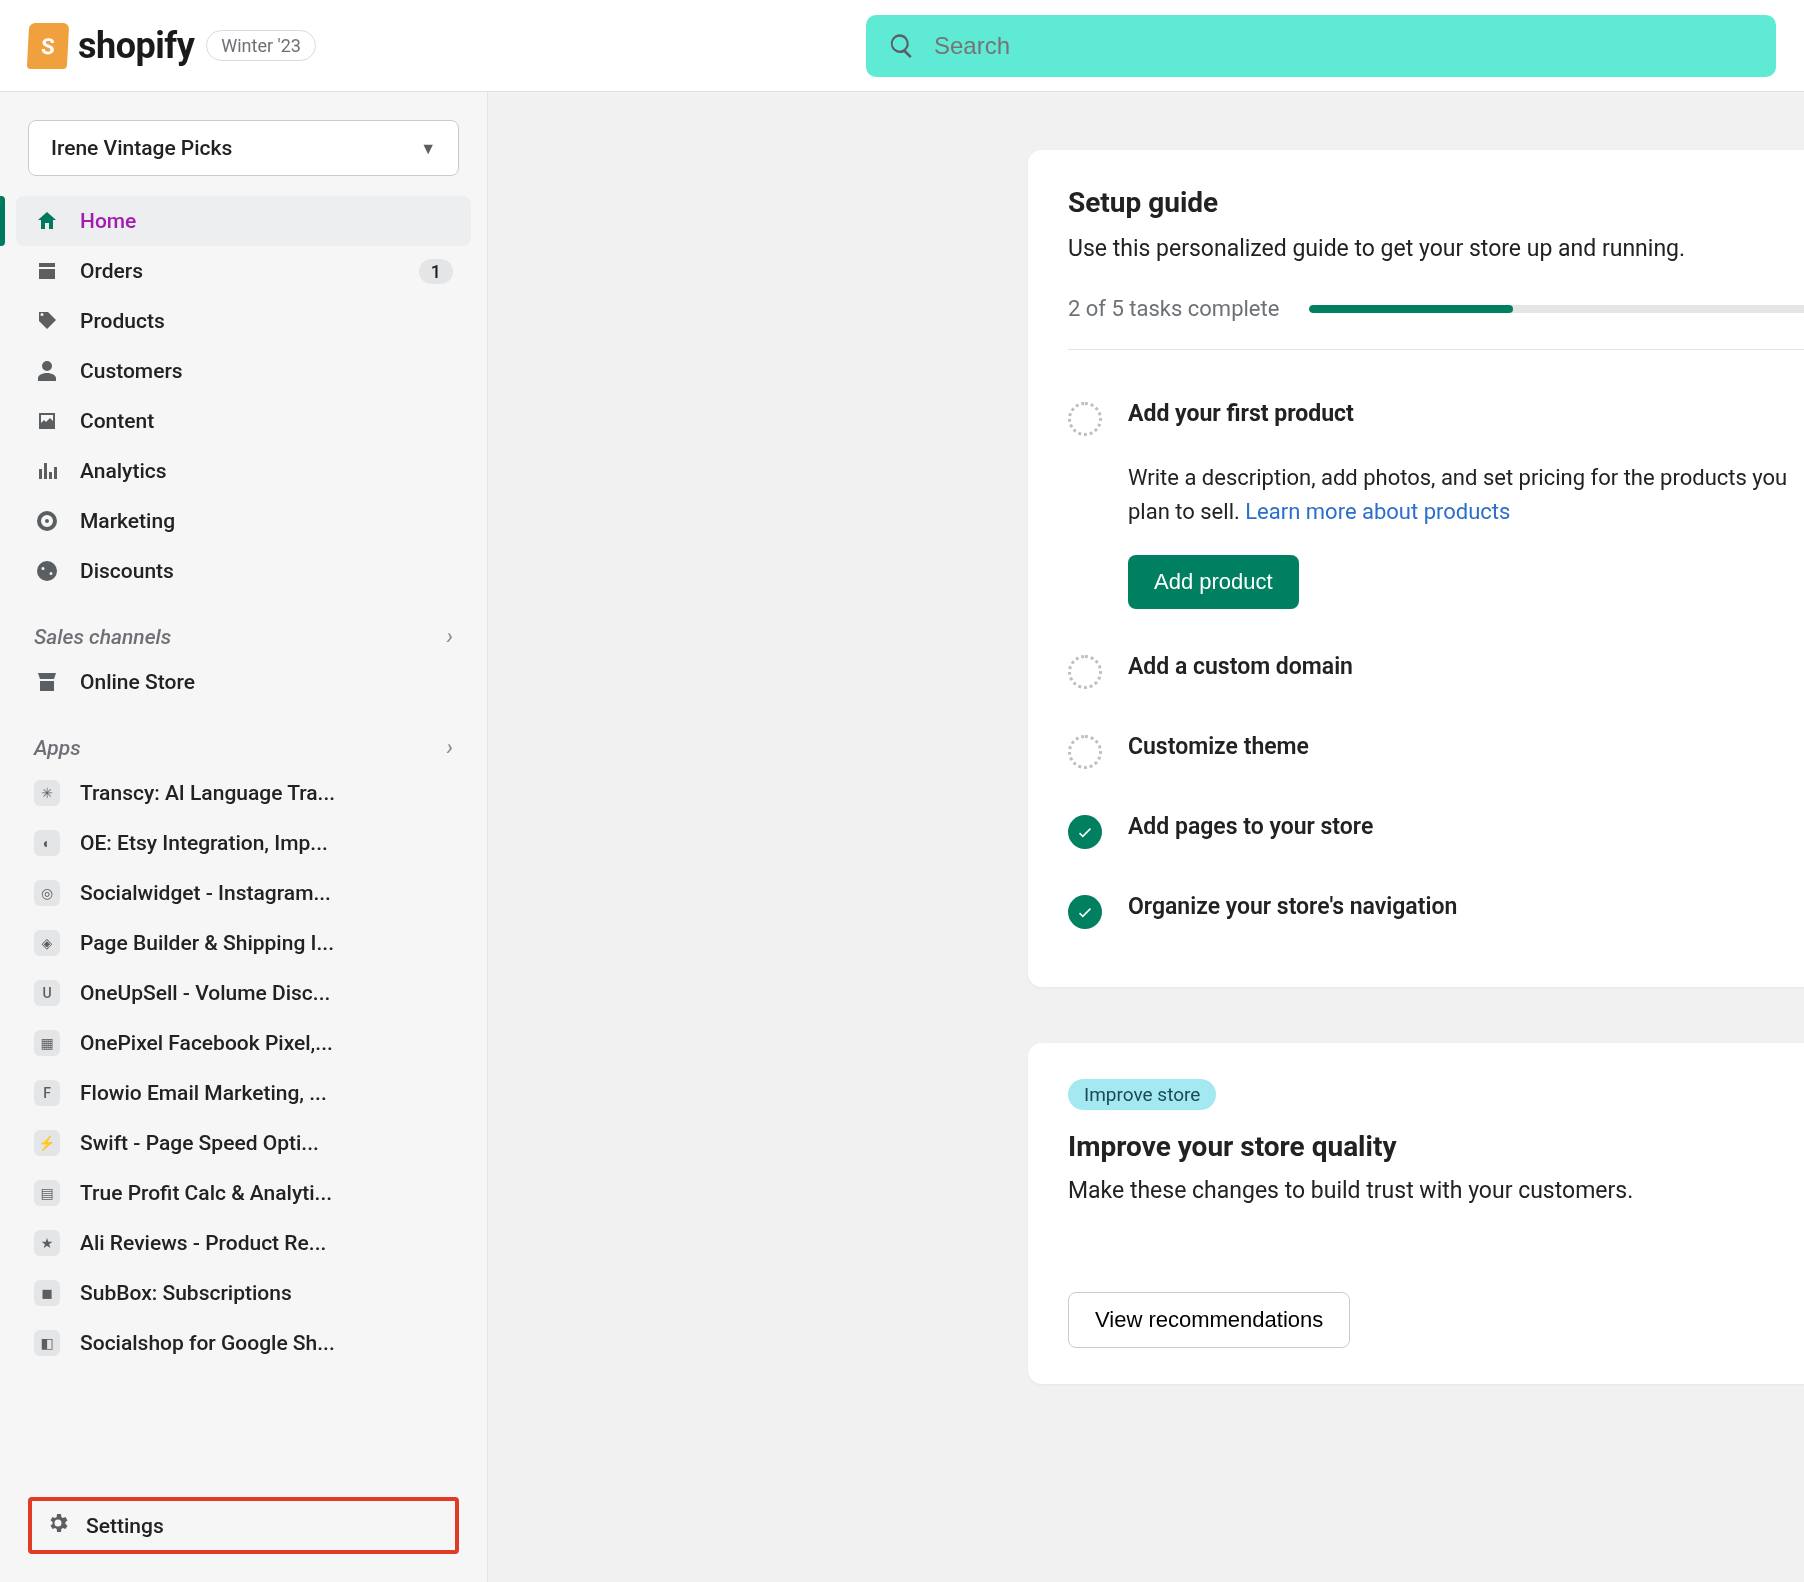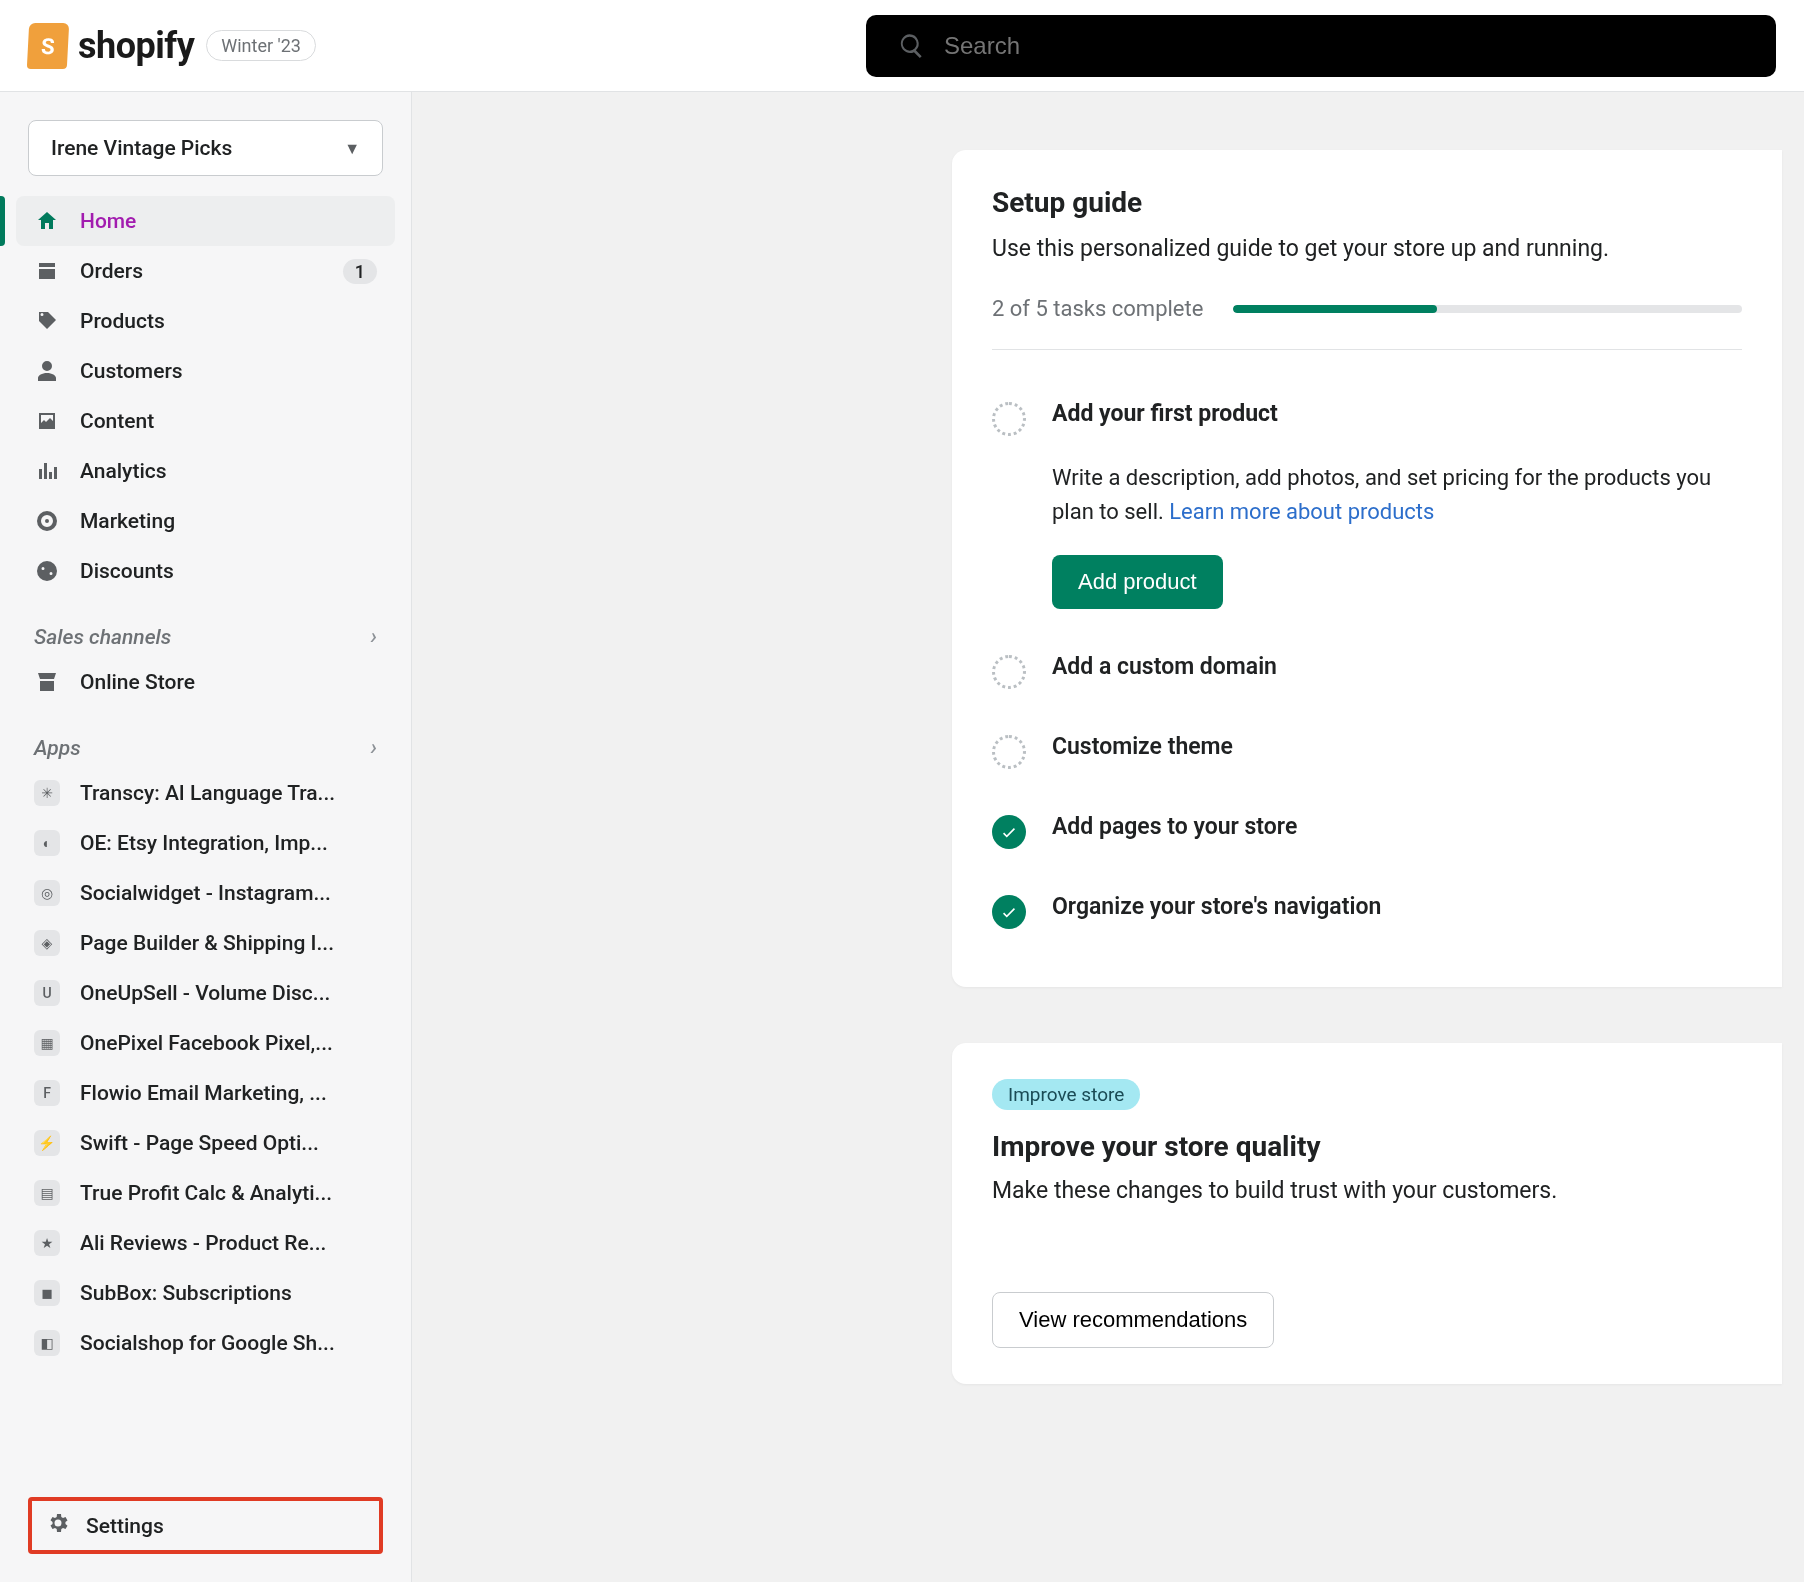--- a/index.html
+++ b/index.html
@@ -52,35 +52,35 @@
   }
   .search-wrap {
     margin-left: 550px;
     flex: 1;
     max-width: 1060px;
   }
   .search-box {
     display: flex;
     align-items: center;
     height: 62px;
-    background: #000000;
+    background: #5eead4;
     border-radius: 10px;
-    padding: 0 32px;
+    padding: 0 22px;
     gap: 18px;
   }
   .search-icon-svg { width: 28px; height: 28px; fill: #5c5f62; }
   .search-input {
     border: none; background: transparent; outline: none;
     font-size: 24px; color: #6d7175; flex: 1;
   }
 
   
   .layout { display: flex; height: calc(100% - 92px); }
   .sidebar {
-    width: 412px;
+    width: 488px;
     background: #f6f6f7;
     border-right: 1px solid #e1e3e5;
     display: flex;
     flex-direction: column;
     padding-top: 28px;
   }
 
   .store-selector {
     margin: 0 28px 20px 28px;
     height: 56px;

